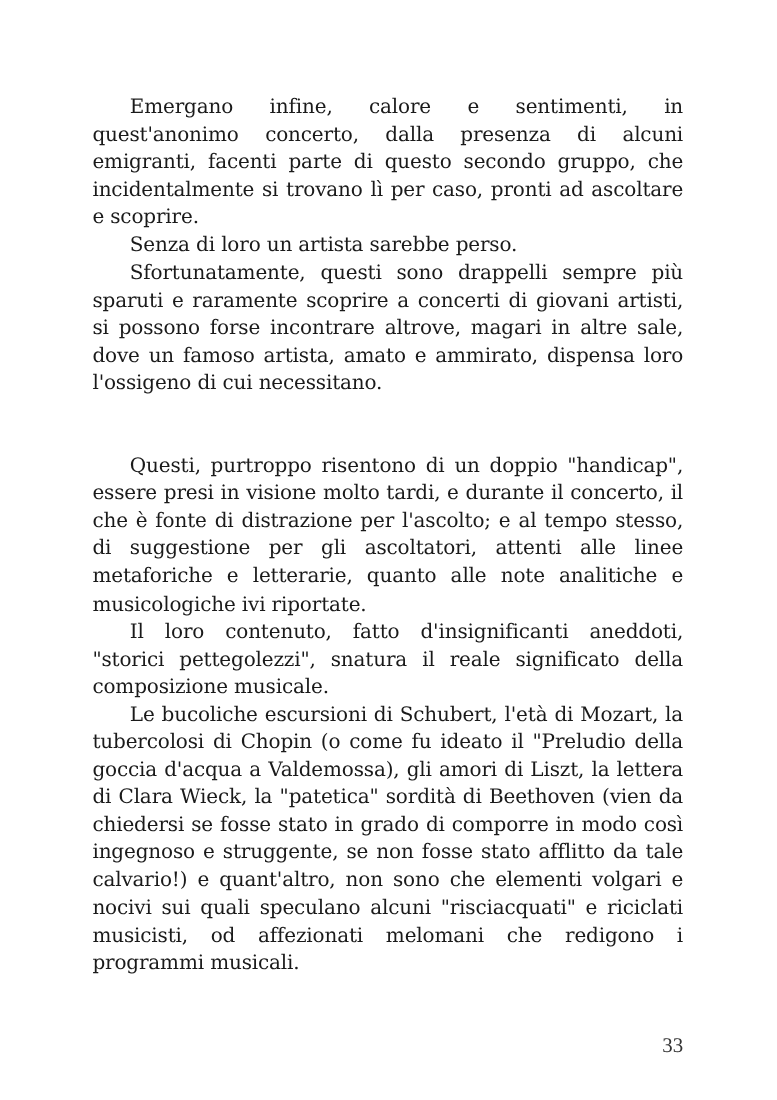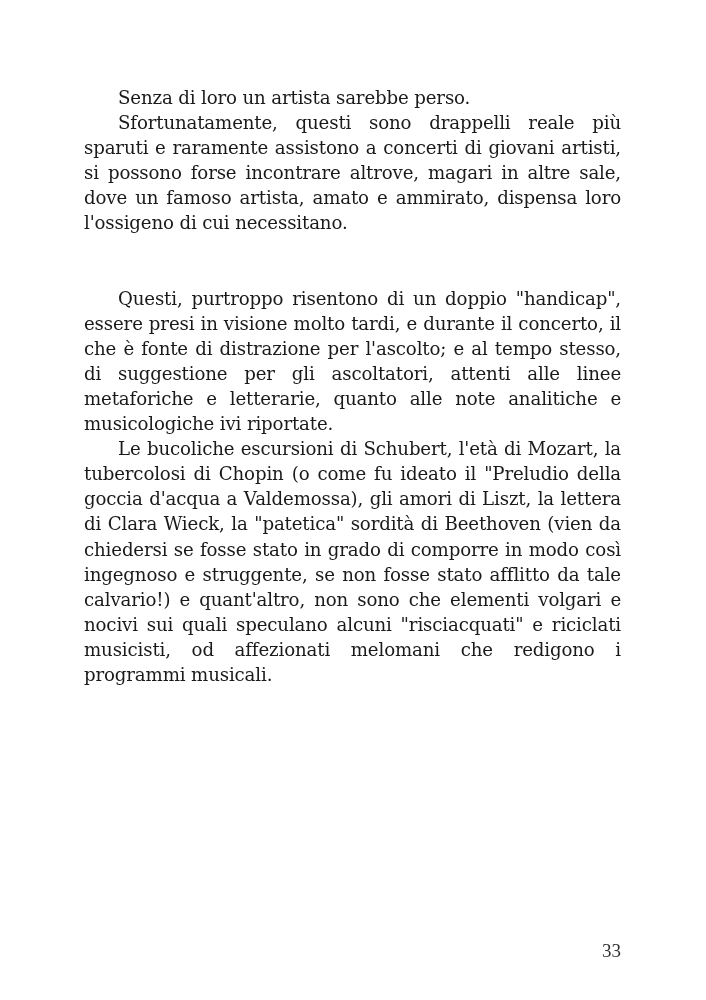--- a/index.html
+++ b/index.html
@@ -39,25 +39,27 @@
       font-family: "Liberation Serif", "DejaVu Serif", serif;
       font-size: 19px;
       color: #333333;
     }
   </style>
 </head>
 <body>
 
 <div class="page">
   <div>
+    <p class="para">Emergano infine, calore e sentimenti, in quest'anonimo concerto, dalla presenza di alcuni emigranti, facenti parte di questo secondo gruppo, che incidentalmente si trovano lì per caso, pronti ad ascoltare e scoprire.</p>
     <p class="para">Senza di loro un artista sarebbe perso.</p>
-    <p class="para">Sfortunatamente, questi sono drappelli reale più sparuti e raramente assistono a concerti di giovani artisti, si possono forse incontrare altrove, magari in altre sale, dove un famoso artista, amato e ammirato, dispensa loro l'ossigeno di cui necessitano.</p>
+    <p class="para">Sfortunatamente, questi sono drappelli sempre più sparuti e raramente scoprire a concerti di giovani artisti, si possono forse incontrare altrove, magari in altre sale, dove un famoso artista, amato e ammirato, dispensa loro l'ossigeno di cui necessitano.</p>
   </div>
 
   <div class="spacer"></div>
 
   <div>
     <p class="para">Questi, purtroppo risentono di un doppio "handicap", essere presi in visione molto tardi, e durante il concerto, il che è fonte di distrazione per l'ascolto; e al tempo stesso, di suggestione per gli ascoltatori, attenti alle linee metaforiche e letterarie, quanto alle note analitiche e musicologiche ivi riportate.</p>
+    <p class="para">Il loro contenuto, fatto d'insignificanti aneddoti, "storici pettegolezzi", snatura il reale significato della composizione musicale.</p>
     <p class="para">Le bucoliche escursioni di Schubert, l'età di Mozart, la tubercolosi di Chopin (o come fu ideato il "Preludio della goccia d'acqua a Valdemossa), gli amori di Liszt, la lettera di Clara Wieck, la "patetica" sordità di Beethoven (vien da chiedersi se fosse stato in grado di comporre in modo così ingegnoso e struggente, se non fosse stato afflitto da tale calvario!) e quant'altro, non sono che elementi volgari e nocivi sui quali speculano alcuni "risciacquati" e riciclati musicisti, od affezionati melomani che redigono i programmi musicali.</p>
   </div>
 </div>
 
 <div class="page-number">33</div>
 
 </body></html>

